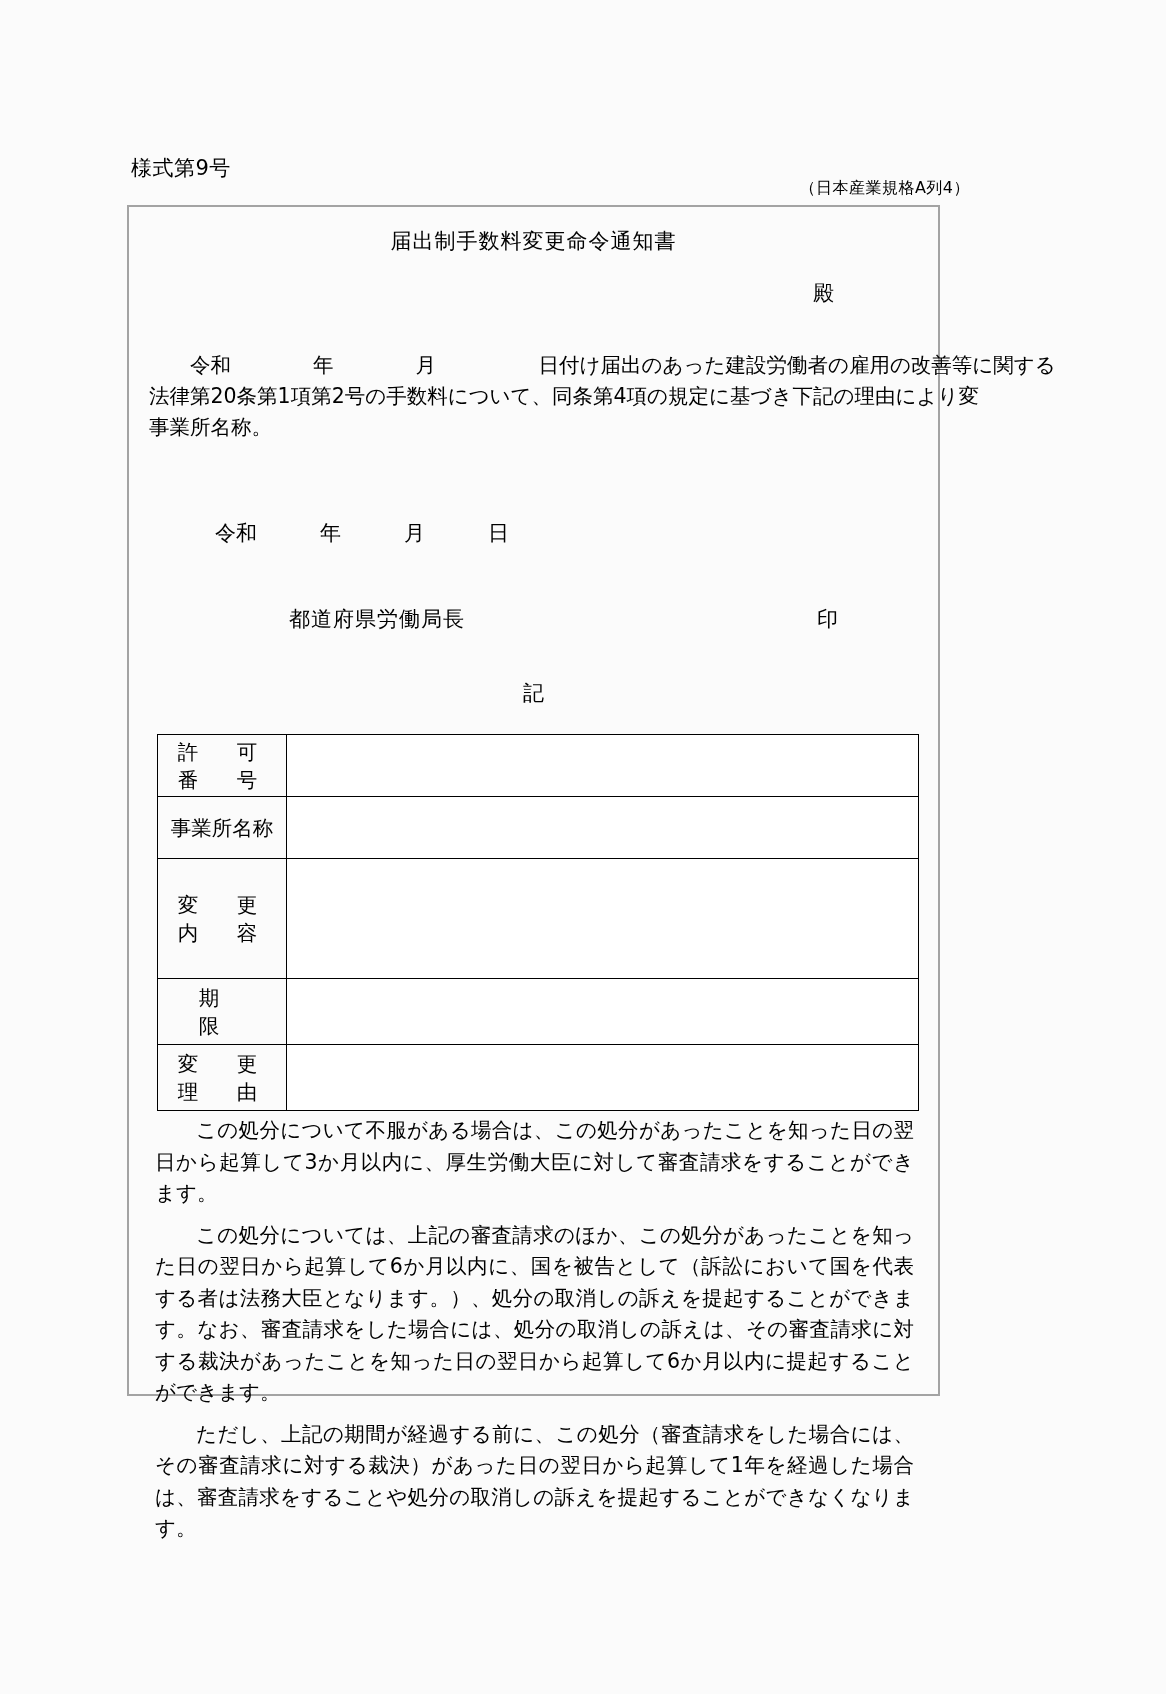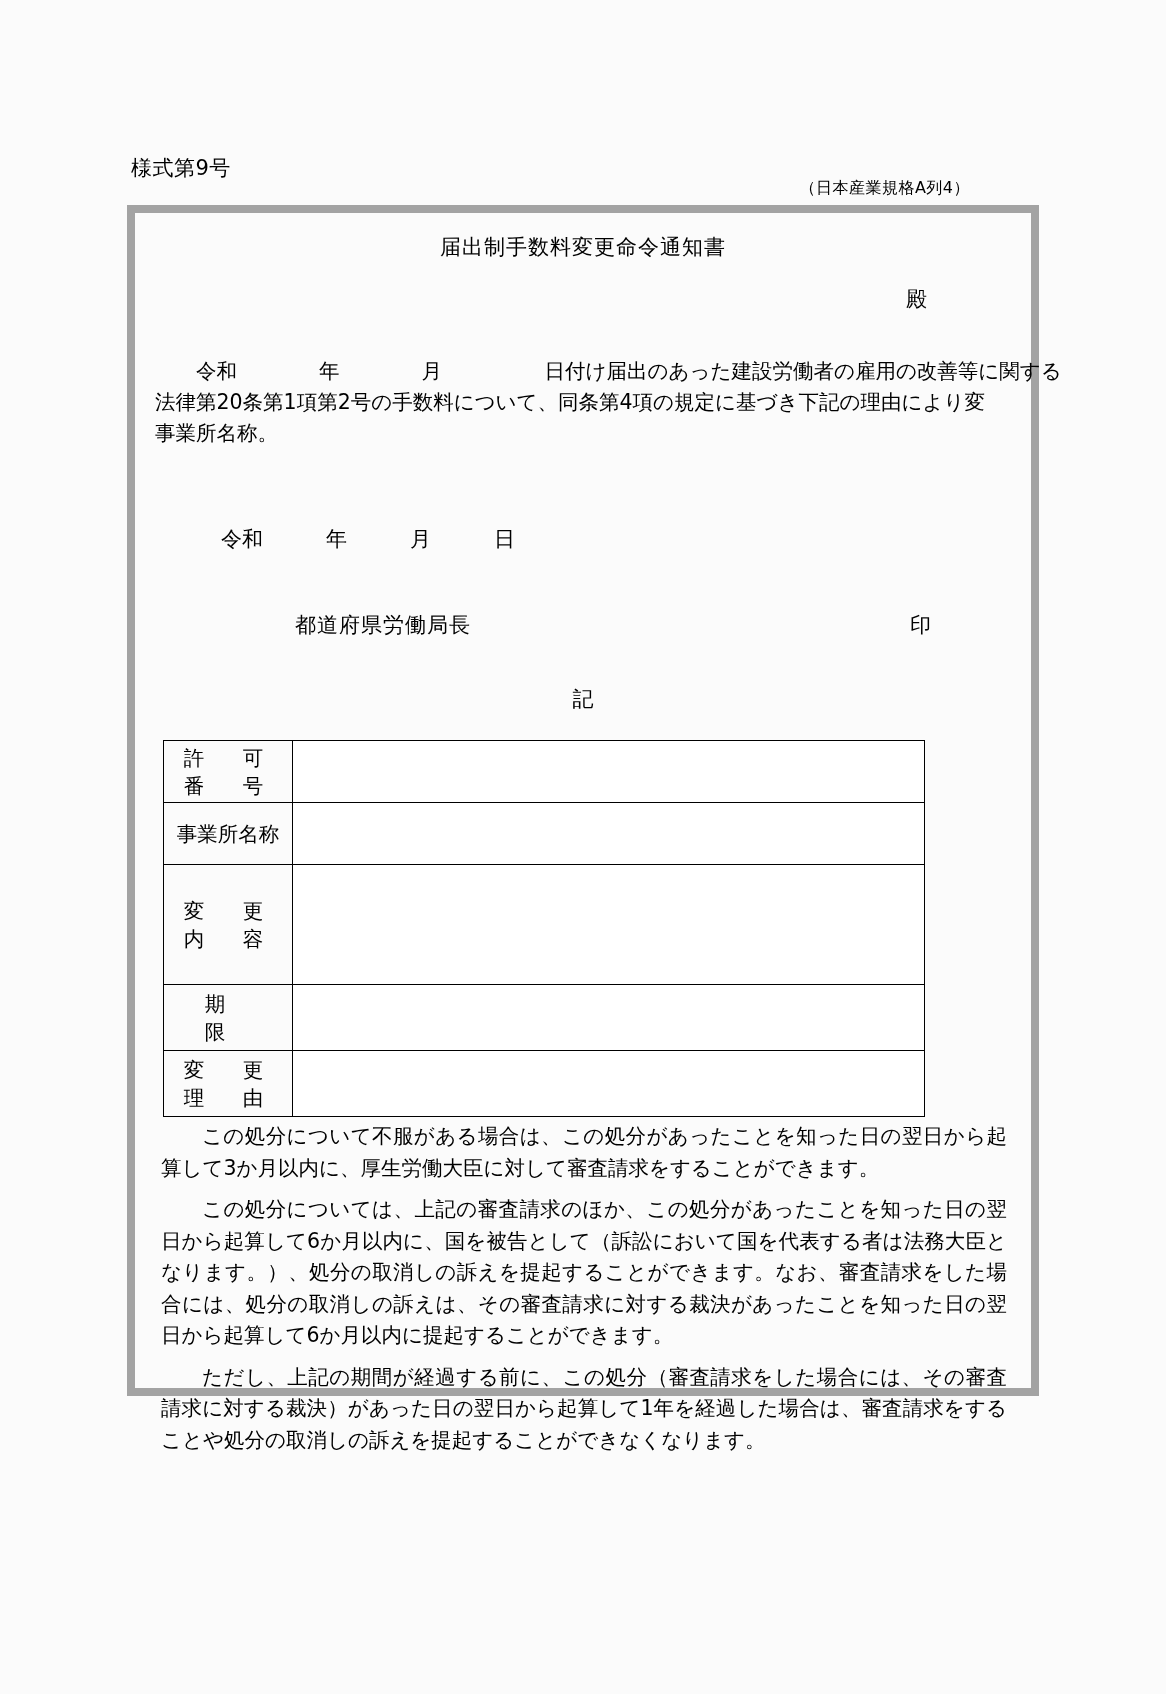--- a/index.html
+++ b/index.html
@@ -36,23 +36,23 @@
     font-size: 16px;
     letter-spacing: 0.5px;
     white-space: nowrap;
   }
 
   
   #frame {
     position: absolute;
     left: 127px;
     top: 205px;
-    width: 912px;
+    width: 813px;
     height: 1191px;
-    border: 8px solid #a3a3a3;
+    border: 2px solid #a3a3a3;
     box-sizing: border-box;
   }
 
   .doc-title {
     position: absolute;
     left: 0;
     right: 0;
     top: 20px;
     text-align: center;
     font-size: 21px;

